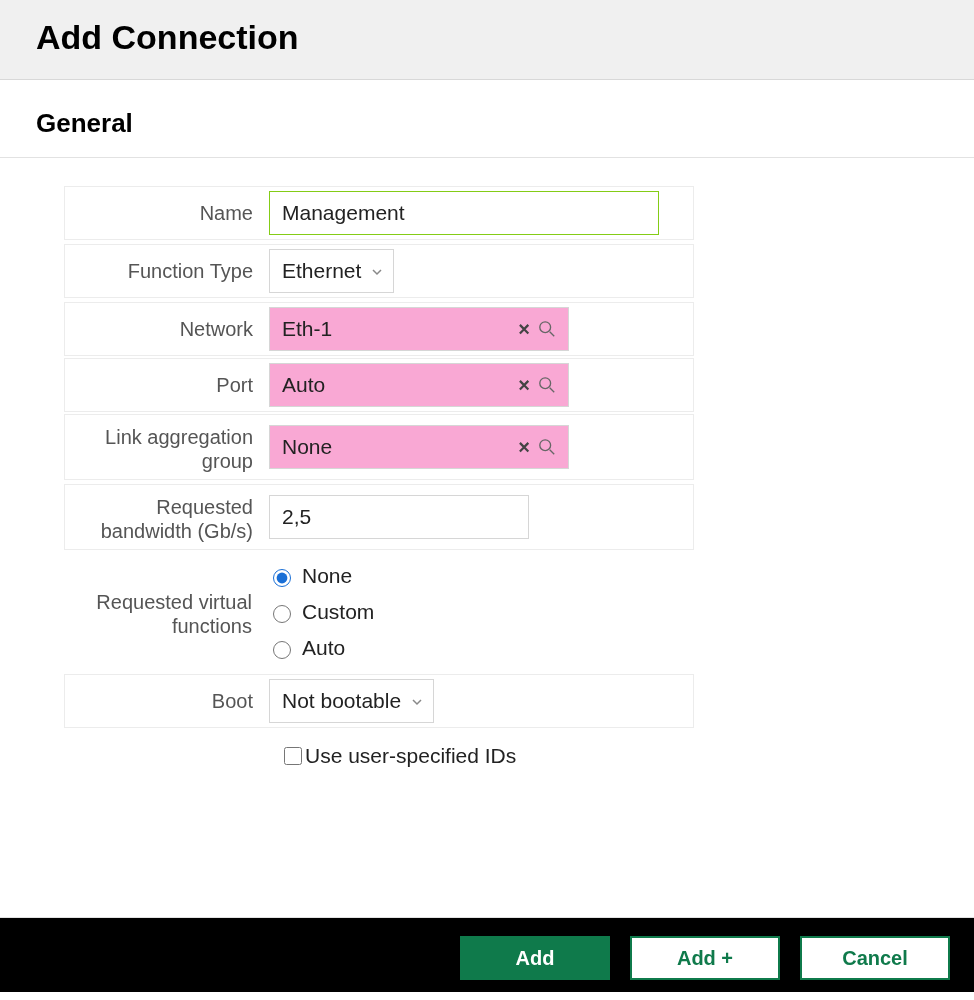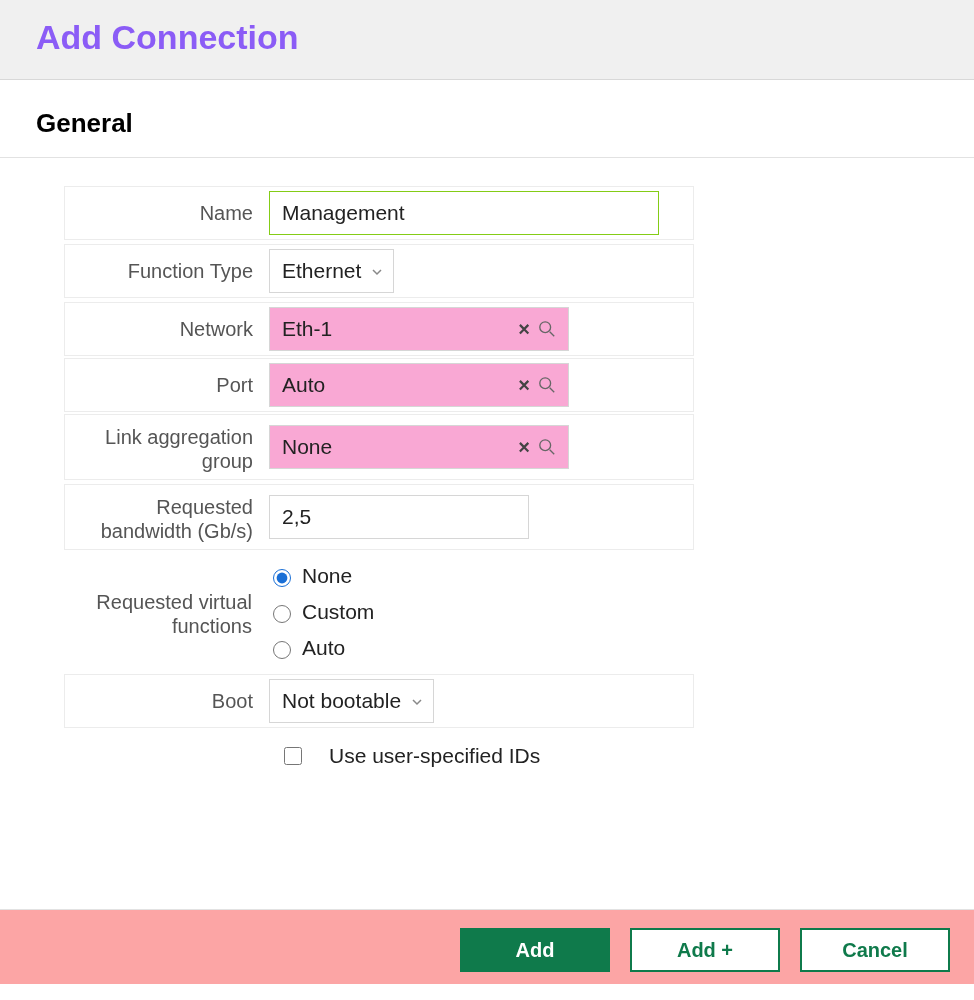--- a/index.html
+++ b/index.html
@@ -4,21 +4,21 @@
 <style>
   * { box-sizing: border-box; }
   html, body { margin: 0; padding: 0; font-family: "Segoe UI", Arial, sans-serif; color: #333; background: #fff; }
   body { width: 974px; height: 1000px; position: relative; }
 
   .header {
     background: #f0f0f0;
     border-bottom: 1px solid #d8d8d8;
     padding: 18px 36px 22px 36px;
   }
-  .header h1 { margin: 0; font-size: 34px; font-weight: 700; color: #8b5cf6; }
+  .header h1 { margin: 0; font-size: 34px; font-weight: 700; color: #000000; }
 
   .section-title {
     padding: 28px 17px 18px 36px;
     font-size: 26px;
     font-weight: 700;
     color: #000;
     border-bottom: 1px solid #e2e2e2;
   }
 
   .form-area {
@@ -112,40 +112,40 @@
     align-items: center;
   }
 
   .radio-group { display: flex; flex-direction: column; gap: 12px; padding: 6px 0; }
   .radio-opt { display: flex; align-items: center; gap: 8px; font-size: 21px; color: #222; }
   .radio-opt input[type="radio"] { width: 18px; height: 18px; accent-color: #1a6fd6; }
 
   .check-row {
     display: flex;
     align-items: center;
-    gap: 24px;
+    gap: 0;
     margin: 16px 280px 4px 280px;
     font-size: 21px;
     color: #222;
   }
   .check-row input[type="checkbox"] { width: 18px; height: 18px; }
 
   .rvf-row .label { align-self: center; }
 
   .footer {
     position: absolute;
-    bottom: 16px;
+    bottom: 8px;
     left: 0;
     right: 0;
     border-top: 1px solid #e2e2e2;
     padding: 18px 24px 12px 24px;
     display: flex;
     justify-content: flex-end;
     gap: 20px;
-    background: #fca5a5;
+    background: #000000;
   }
   .btn {
     min-width: 150px;
     height: 44px;
     font-size: 20px;
     display: inline-flex;
     align-items: center;
     justify-content: center;
     cursor: pointer;
     user-select: none;

